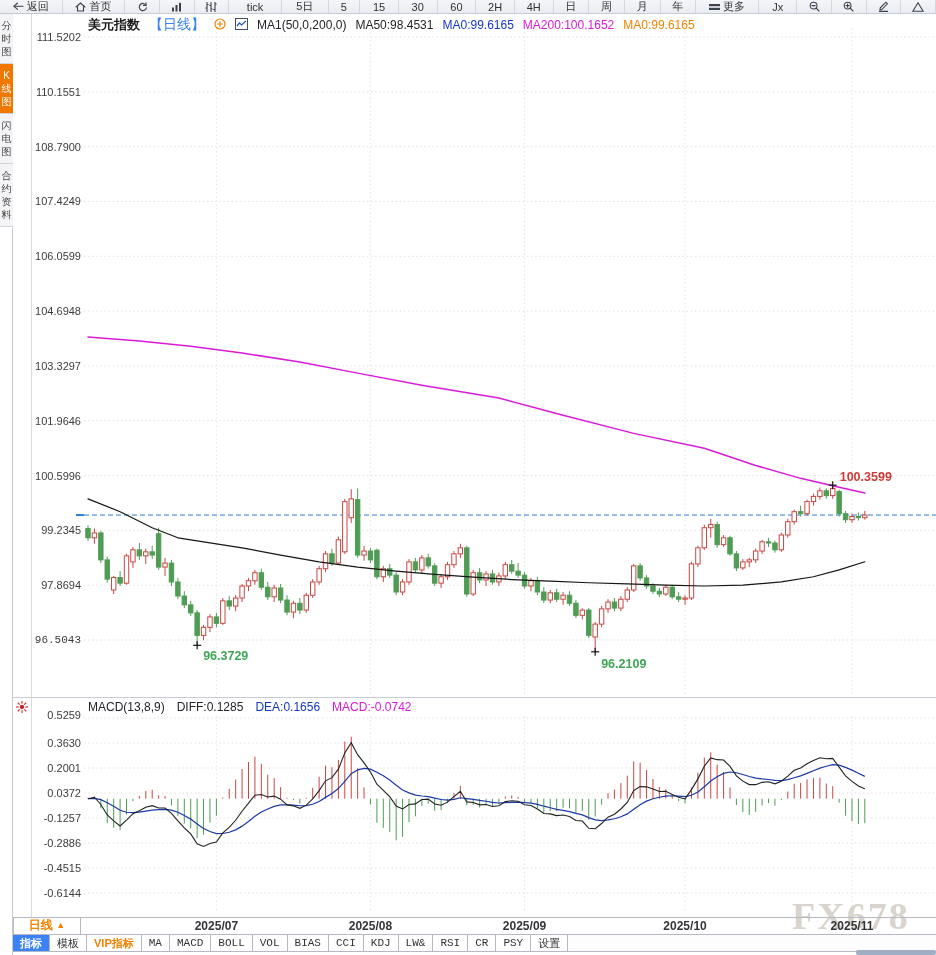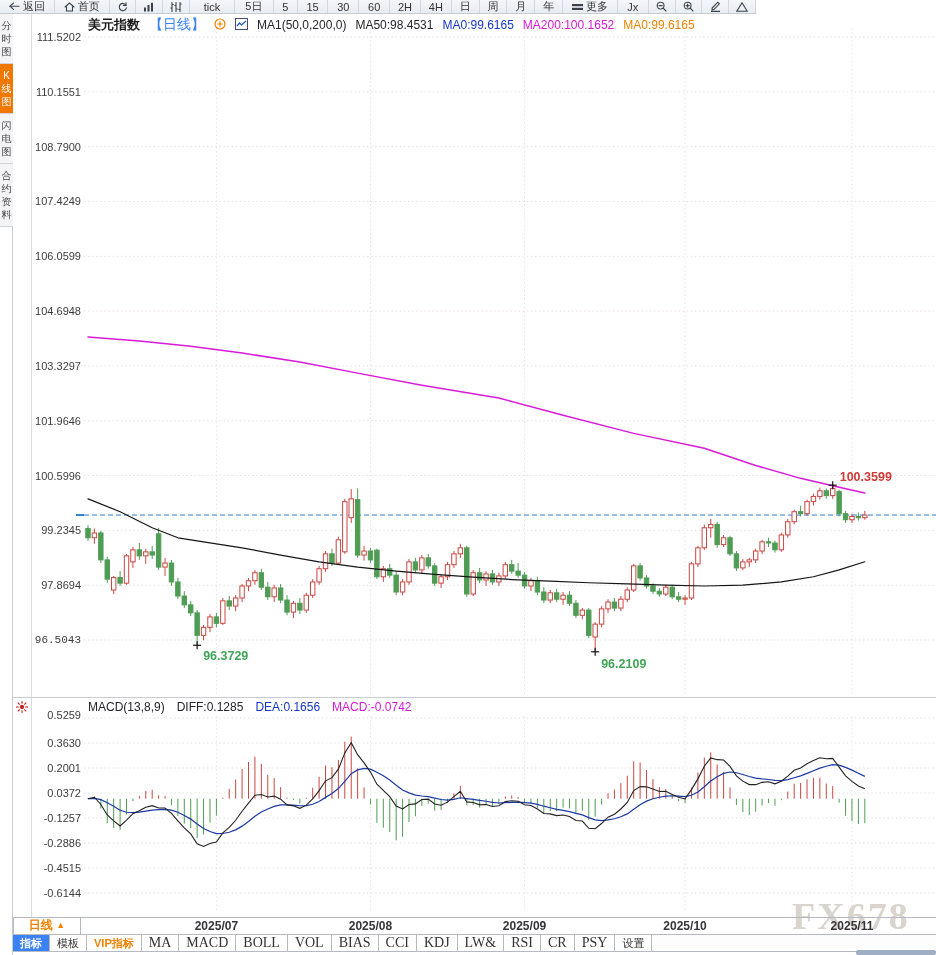--- a/index.html
+++ b/index.html
@@ -1,18 +1,18 @@
 <!DOCTYPE html>
 <html><head>
 <meta charset="utf-8">
 <style>
   html,body{margin:0;padding:0;width:936px;height:955px;overflow:hidden;
     font-family:"Liberation Sans",sans-serif;background:#fff;position:relative;}
   
-  .toolbar{position:absolute;left:0;top:0;width:756px;height:14px;display:flex;
+  .toolbar{position:absolute;left:0;top:0;width:936px;height:14px;display:flex;
     background:linear-gradient(#f4f6f9,#e9ecf1);border-bottom:1px solid #c6cad3;
     z-index:6;font-size:11px;color:#333;box-sizing:border-box;}
   .tb-item{display:flex;align-items:center;justify-content:center;gap:3px;
     border-right:1px solid #d4d7de;overflow:hidden;white-space:nowrap;cursor:pointer;
     box-sizing:border-box;height:13px;}
   .tb-item .lbl{transform:translateY(-0.5px);}
   
   .sidebar{position:absolute;left:0;top:14px;width:13px;bottom:0;background:#fff;
     border-right:1px solid #c6cad3;z-index:6;box-sizing:border-box;}
   .side-tab{width:13px;box-sizing:border-box;text-align:center;font-size:10px;
@@ -46,21 +46,21 @@
     cursor:pointer;}
   .period-btn .arrow{font-size:9px;vertical-align:1px;}
   .xdate{position:absolute;top:1px;transform:translateX(-50%);font-size:12px;
     font-weight:bold;color:#35353a;z-index:5;}
   
   .tabbar{position:absolute;left:13px;top:934px;width:923px;height:18px;display:flex;
     border-top:1px solid #b6b9c2;border-bottom:1px solid #b6b9c2;box-sizing:border-box;
     z-index:5;font-size:11px;background:transparent;}
   .btab{background:#fff;border-right:1px solid #b6b9c2;padding:0 7px;line-height:16px;
     color:#333;cursor:pointer;white-space:nowrap;box-sizing:border-box;}
-  .btab.latin{font-family:Liberation Serif, serif;font-size:14px;}
+  .btab.latin{font-family:Liberation Mono, monospace;font-size:11px;}
   .btab.active{background:#3b82f6;color:#fff;font-weight:bold;}
   .btab.vip{color:#f08200;font-weight:bold;}
   .btab-filler{flex:1;background:#fdfdfd;}
   .watermark{position:absolute;left:792px;top:894px;z-index:2;font-size:38px;
     font-weight:bold;color:#c9c3b8;opacity:0.7;letter-spacing:2px;
     font-family:"Liberation Serif",serif;}
   .scroll-thumb{position:absolute;left:856px;top:950px;width:80px;height:5px;
     background:#a0aec4;border-radius:2px;z-index:7;cursor:pointer;}
 </style>
 </head>

